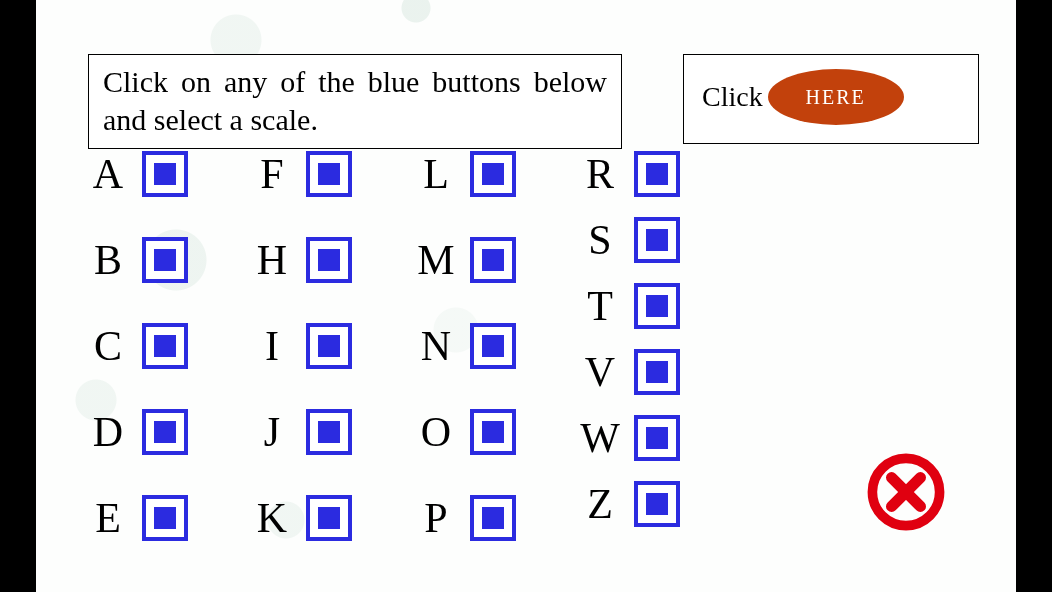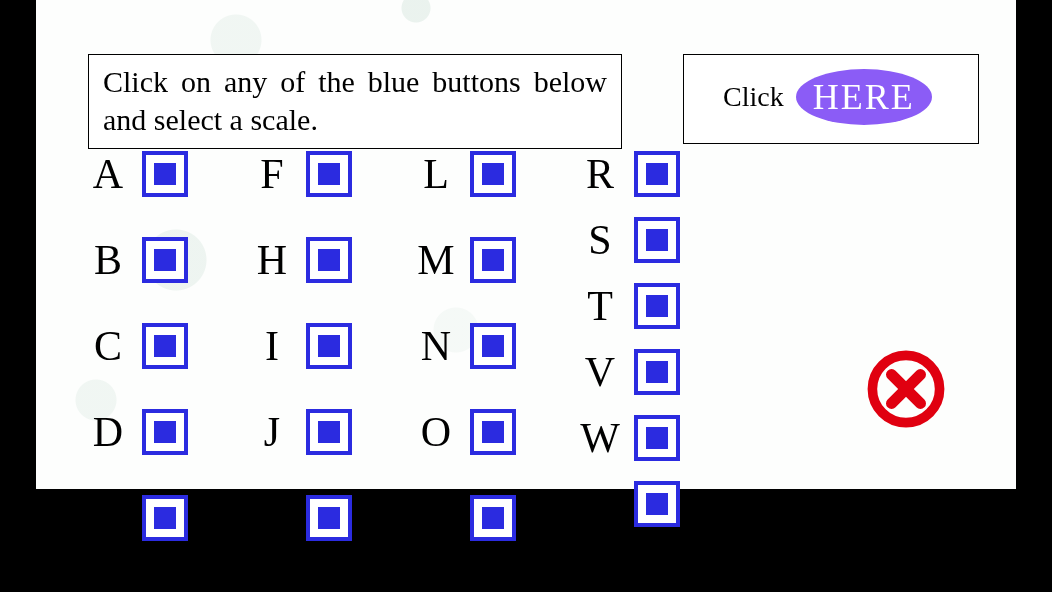--- a/index.html
+++ b/index.html
@@ -6,21 +6,21 @@
     html, body { width: 1052px; height: 592px; overflow: hidden; }
     body {
       background: #000;
       font-family: Georgia, 'Times New Roman', serif;
     }
     .stage {
       position: absolute;
       left: 36px;
       top: 0;
       width: 980px;
-      height: 489px;
+      height: 592px;
       background: #fdfefd;
       background-image:
         radial-gradient(circle at 200px 40px, rgba(150,190,170,0.12) 25px, transparent 26px),
         radial-gradient(circle at 380px 8px, rgba(150,190,170,0.18) 14px, transparent 15px),
         radial-gradient(circle at 140px 260px, rgba(150,190,170,0.15) 30px, transparent 31px),
         radial-gradient(circle at 60px 400px, rgba(150,190,170,0.12) 20px, transparent 21px),
         radial-gradient(circle at 250px 520px, rgba(150,190,170,0.12) 18px, transparent 19px),
         radial-gradient(circle at 420px 330px, rgba(150,190,170,0.08) 22px, transparent 23px);
     }
     .instruction {
@@ -42,34 +42,33 @@
       width: 296px;
       border: 1px solid #000;
       background: #fff;
       padding: 14px 12px 12px 18px;
       font-size: 28px;
       line-height: 1.4;
     }
     .guide-top {
       display: flex;
       align-items: center;
-      gap: 12px;
+      gap: 5px;
       margin-bottom: 6px;
-      margin-left: 21px;
     }
     .here-btn {
       display: inline-flex;
       align-items: center;
       justify-content: center;
       width: 136px;
       height: 56px;
-      background: #8b5cf6;
+      background: #c2410c;
       color: #fff;
       border-radius: 50%;
-      font-size: 36px;
+      font-size: 20px;
       letter-spacing: 2px;
       cursor: pointer;
       font-family: Georgia, serif;
     }
     .columns {
       position: absolute;
       left: 48px;
       top: 150px;
       display: flex;
       gap: 60px;

